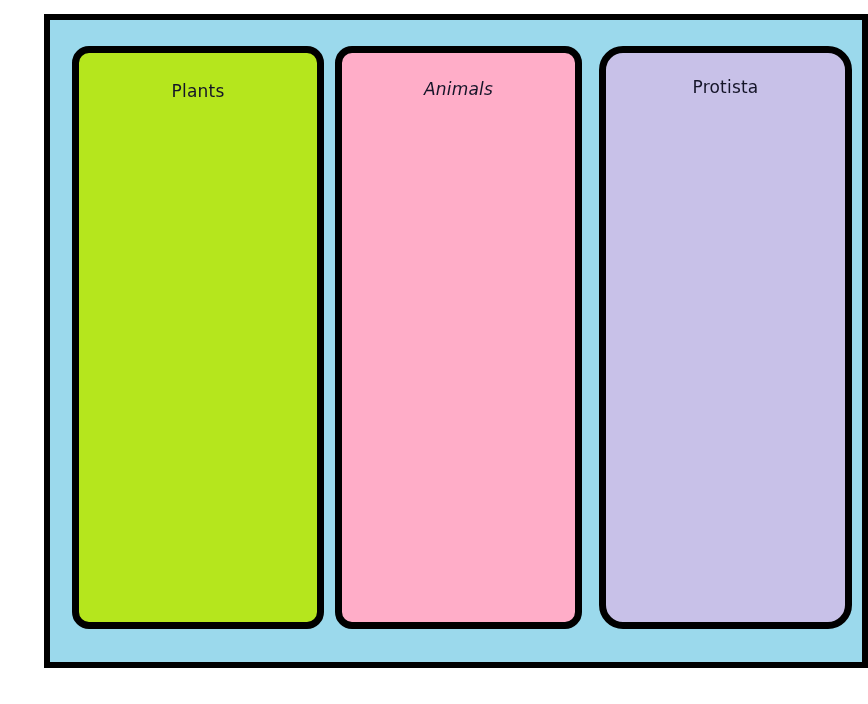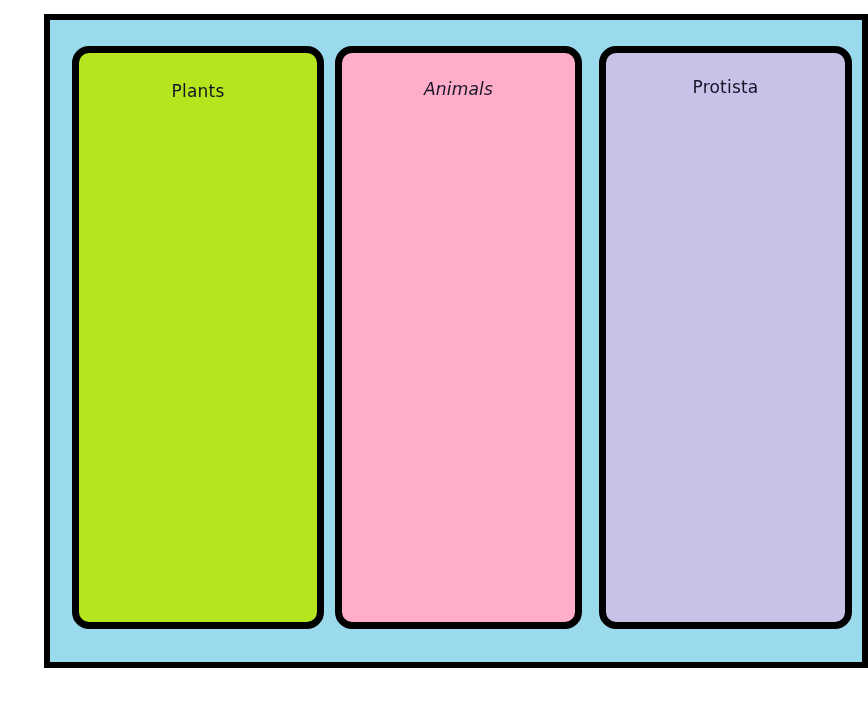--- a/index.html
+++ b/index.html
@@ -51,21 +51,21 @@
     position: absolute;
     top: 0;
     height: 583px;
     box-sizing: border-box;
     border: 7px solid #000000;
     border-radius: 17px;
   }
 
   .category-card.col-0 { left: 0px;   width: 252px; }
   .category-card.col-1 { left: 263px; width: 247px; font-style: italic; }
-  .category-card.col-2 { left: 527px; width: 253px; }
+  .category-card.col-2 { left: 527px; width: 253px; border-radius: 24px; }
 
   .category-label {
     position: absolute;
     top: 0;
     width: 100%;
     text-align: center;
     color: #141428;
     font-size: 17px;
     line-height: 20px;
     letter-spacing: 0.2px;

